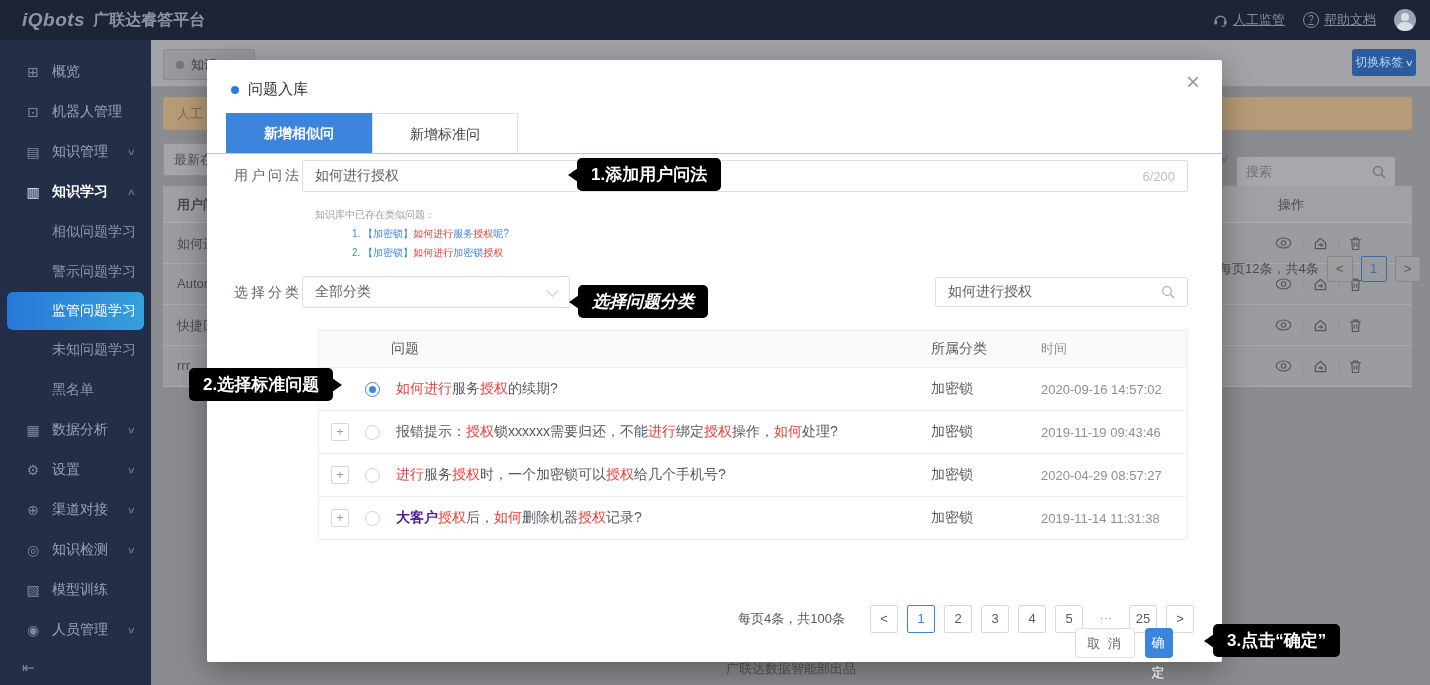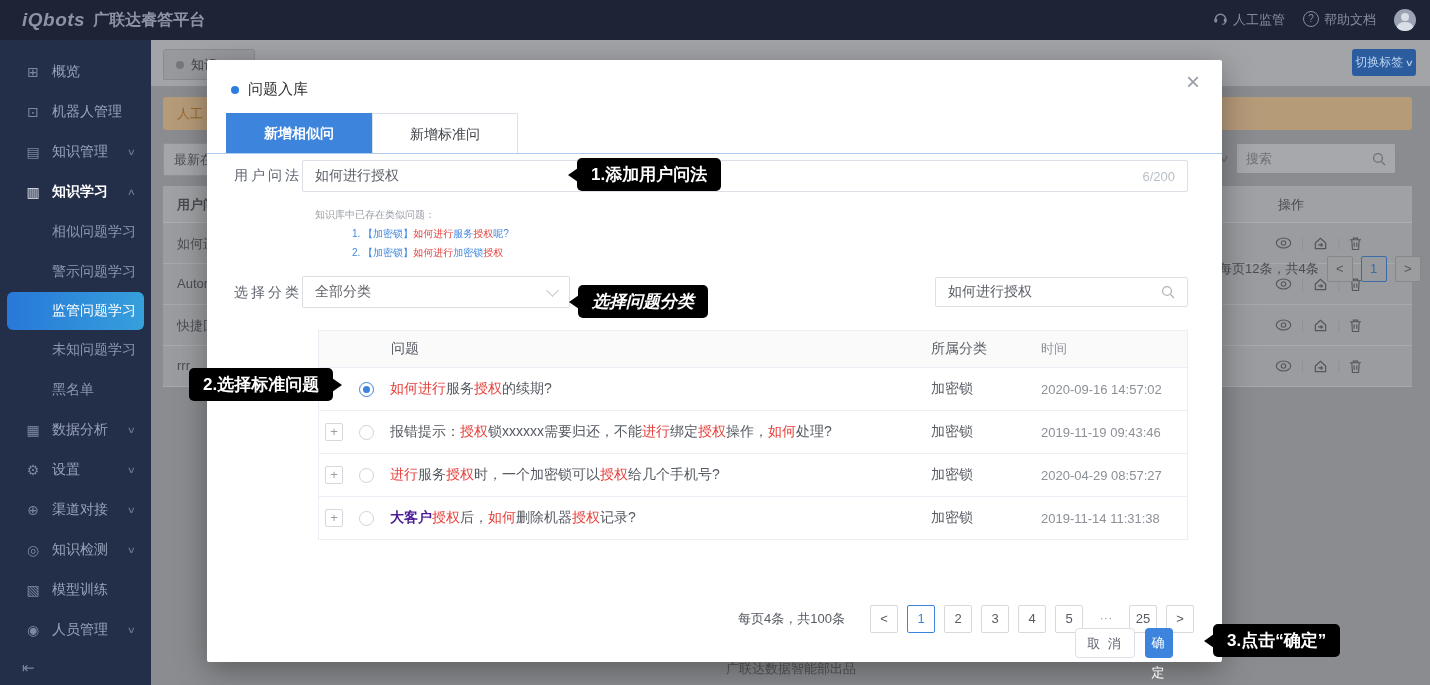--- a/index.html
+++ b/index.html
@@ -4,21 +4,21 @@
 <style>
   html,body{margin:0;padding:0;}
   body{font-family:"Liberation Sans","DejaVu Sans",sans-serif;}
   .stage{position:relative;width:1430px;height:685px;overflow:hidden;background:#8a8c8f;}
 
   
   .topbar{position:absolute;left:0;top:0;width:1430px;height:40px;background:#1c2436;display:flex;align-items:center;z-index:15;}
   .logo{font-style:italic;font-weight:800;font-size:19px;color:#8d93a3;margin-left:22px;letter-spacing:.5px;}
   .brand{font-weight:700;font-size:16px;color:#8d93a3;margin-left:8px;}
   .top-right{position:absolute;right:0;top:0;height:40px;display:flex;align-items:center;gap:18px;padding-right:14px;}
-  .top-link{display:flex;align-items:flex-start;gap:5px;color:#868c9b;font-size:13px;}
+  .top-link{display:flex;align-items:center;gap:5px;color:#868c9b;font-size:13px;text-decoration:underline;}
   .help-circ{display:inline-block;width:14px;height:14px;border:1px solid #868c9b;border-radius:50%;font-size:10px;line-height:14px;text-align:center;}
   .avatar{width:22px;height:22px;border-radius:50%;background:#9aa2b4;position:relative;overflow:hidden;}
   .avatar::before{content:"";position:absolute;left:7px;top:4px;width:8px;height:8px;border-radius:50%;background:#d9dde5;}
   .avatar::after{content:"";position:absolute;left:3px;top:13px;width:16px;height:10px;border-radius:50% 50% 0 0;background:#d9dde5;}
 
   
   .sidebar{position:absolute;left:0;top:40px;width:151px;height:645px;background:#232e49;z-index:14;padding-top:12px;box-sizing:border-box;}
   .side-item{height:40px;display:flex;align-items:center;padding-left:24px;color:#99a3b8;font-size:14px;cursor:pointer;}
   .side-item.bold .side-lb{color:#fff;font-weight:700;}
   .side-item.bold .side-ico{color:#e6eaf2;}
@@ -43,21 +43,21 @@
 
   
   .bg-page{position:absolute;left:151px;top:40px;width:1279px;height:645px;z-index:1;}
   .bg-topstrip{position:absolute;left:0;top:0;width:1279px;height:47px;background:#a2a4a8;border-bottom:1px solid #8d8f92;box-sizing:border-box;}
   .bg-tab{position:absolute;left:12px;top:9px;width:92px;height:31px;background:#97999d;border:1px solid #898b8e;border-radius:3px 3px 0 0;display:flex;align-items:center;gap:7px;padding-left:12px;box-sizing:border-box;color:#3f4144;font-size:13px;}
   .bg-tab-dot{width:8px;height:8px;border-radius:50%;background:#75777a;}
   .bg-switch{position:absolute;left:1201px;top:9px;width:64px;height:27px;background:#2b5c9e;border-radius:3px;color:#b9d4f0;font-size:12px;display:flex;align-items:center;justify-content:center;gap:3px;}
   .bg-alert{position:absolute;left:12px;top:57px;width:1249px;height:33px;background:#b69b79;border-radius:3px;display:flex;align-items:center;color:#97672c;font-size:13px;padding-left:14px;box-sizing:border-box;}
   .bg-latest{position:absolute;left:12px;top:103px;width:120px;height:33px;background:#a4a6aa;border:1px solid #909296;border-radius:2px;display:flex;align-items:center;padding-left:10px;box-sizing:border-box;color:#4c4e52;font-size:13px;}
   .bg-selchev{position:absolute;left:1069px;top:112px;color:#6e7074;font-size:11px;transform:scaleX(1.5);}
-  .bg-search{position:absolute;left:1085px;top:103px;width:160px;height:31px;background:#a6a8ac;border:1px solid #898b8f;border-radius:2px;display:flex;align-items:center;justify-content:space-between;padding:0 9px;box-sizing:border-box;color:#6e7074;font-size:13px;text-align:right;}
+  .bg-search{position:absolute;left:1085px;top:116px;width:160px;height:31px;background:#a6a8ac;border:1px solid #898b8f;border-radius:2px;display:flex;align-items:center;justify-content:space-between;padding:0 9px;box-sizing:border-box;color:#6e7074;font-size:13px;text-align:right;}
   .bg-table{position:absolute;left:12px;top:146px;width:1249px;height:200px;background:#9a9c9f;}
   .bg-thead{height:37px;background:#9fa1a4;border-bottom:1px solid #acaeb1;box-sizing:border-box;position:relative;}
   .bg-th-user{position:absolute;left:14px;top:10px;color:#47494d;font-size:13px;font-weight:700;}
   .bg-th-act{position:absolute;left:1115px;top:10px;color:#47494d;font-size:13px;}
   .bg-trow{height:41px;border-bottom:1px solid #a7a9ac;box-sizing:border-box;position:relative;color:#4b4d51;font-size:13px;}
   .bg-trow .lbl{position:absolute;left:14px;top:12px;}
   .bg-ops{position:absolute;left:1112px;top:0;height:100%;display:flex;align-items:center;gap:9px;color:#54565a;}
   .bg-ops .sep{color:#8f9194;font-size:12px;}
   .bg-ops svg{display:block;}
   .bg-pg{position:absolute;left:1068px;top:216px;display:flex;align-items:center;gap:8px;color:#4b4d51;font-size:13px;}
@@ -78,21 +78,21 @@
   .inp{position:absolute;border:1px solid #dcdfe6;border-radius:2px;background:#fff;display:flex;align-items:center;box-sizing:border-box;font-size:14px;color:#5a5e66;padding:0 12px;}
   .inp .count{margin-left:auto;color:#b9bec7;font-size:13px;}
   .hint{position:absolute;left:108px;top:145px;font-size:10px;line-height:19px;}
   .hint-title{color:#9a9ea6;}
   .sim-line{cursor:pointer;margin-left:37px;}
   .chev{display:inline-block;width:8px;height:8px;border-right:1.5px solid #c0c4cc;border-bottom:1.5px solid #c0c4cc;transform:rotate(45deg);margin-left:auto;margin-bottom:3px;}
   .qtable{position:absolute;left:111px;top:270px;width:870px;border:1px solid #ebeef5;box-sizing:border-box;font-size:14px;}
   .thead{display:flex;height:36px;align-items:center;background:#fafafa;border-bottom:1px solid #ebeef5;color:#555a61;font-weight:500;}
   .trow{display:flex;height:42px;align-items:center;border-bottom:1px solid #ebeef5;}
   .trow:last-child{border-bottom:none;}
-  .c-q{flex:1;display:flex;align-items:center;padding-left:4px;min-width:0;}
+  .c-q{flex:1;display:flex;align-items:center;padding-left:10px;min-width:0;}
   .c-cat{width:110px;color:#5a5e66;}
   .c-time{width:146px;color:#8c9097;font-size:13px;}
   .thead .c-q{padding-left:72px;}
   .plus{width:18px;height:18px;border:1px solid #d5d8de;border-radius:2px;color:#9a9da3;font-size:13px;line-height:16px;text-align:center;background:#fff;box-sizing:border-box;cursor:pointer;}
   .plus-slot{width:22px;margin-right:14px;display:flex;justify-content:center;}
   .radio{width:15px;height:15px;border-radius:50%;border:1px solid #cdd2da;background:#fff;position:relative;margin-right:16px;flex:none;cursor:pointer;box-sizing:border-box;}
   .radio.sel{border-color:#3d84dd;}
   .radio.sel::after{content:"";position:absolute;left:3px;top:3px;right:3px;bottom:3px;border-radius:50%;background:#3d84dd;}
   .q-text{white-space:nowrap;overflow:hidden;}
   .m-pg{position:absolute;right:28px;top:545px;display:flex;align-items:center;gap:25px;font-size:13px;color:#555a61;}

